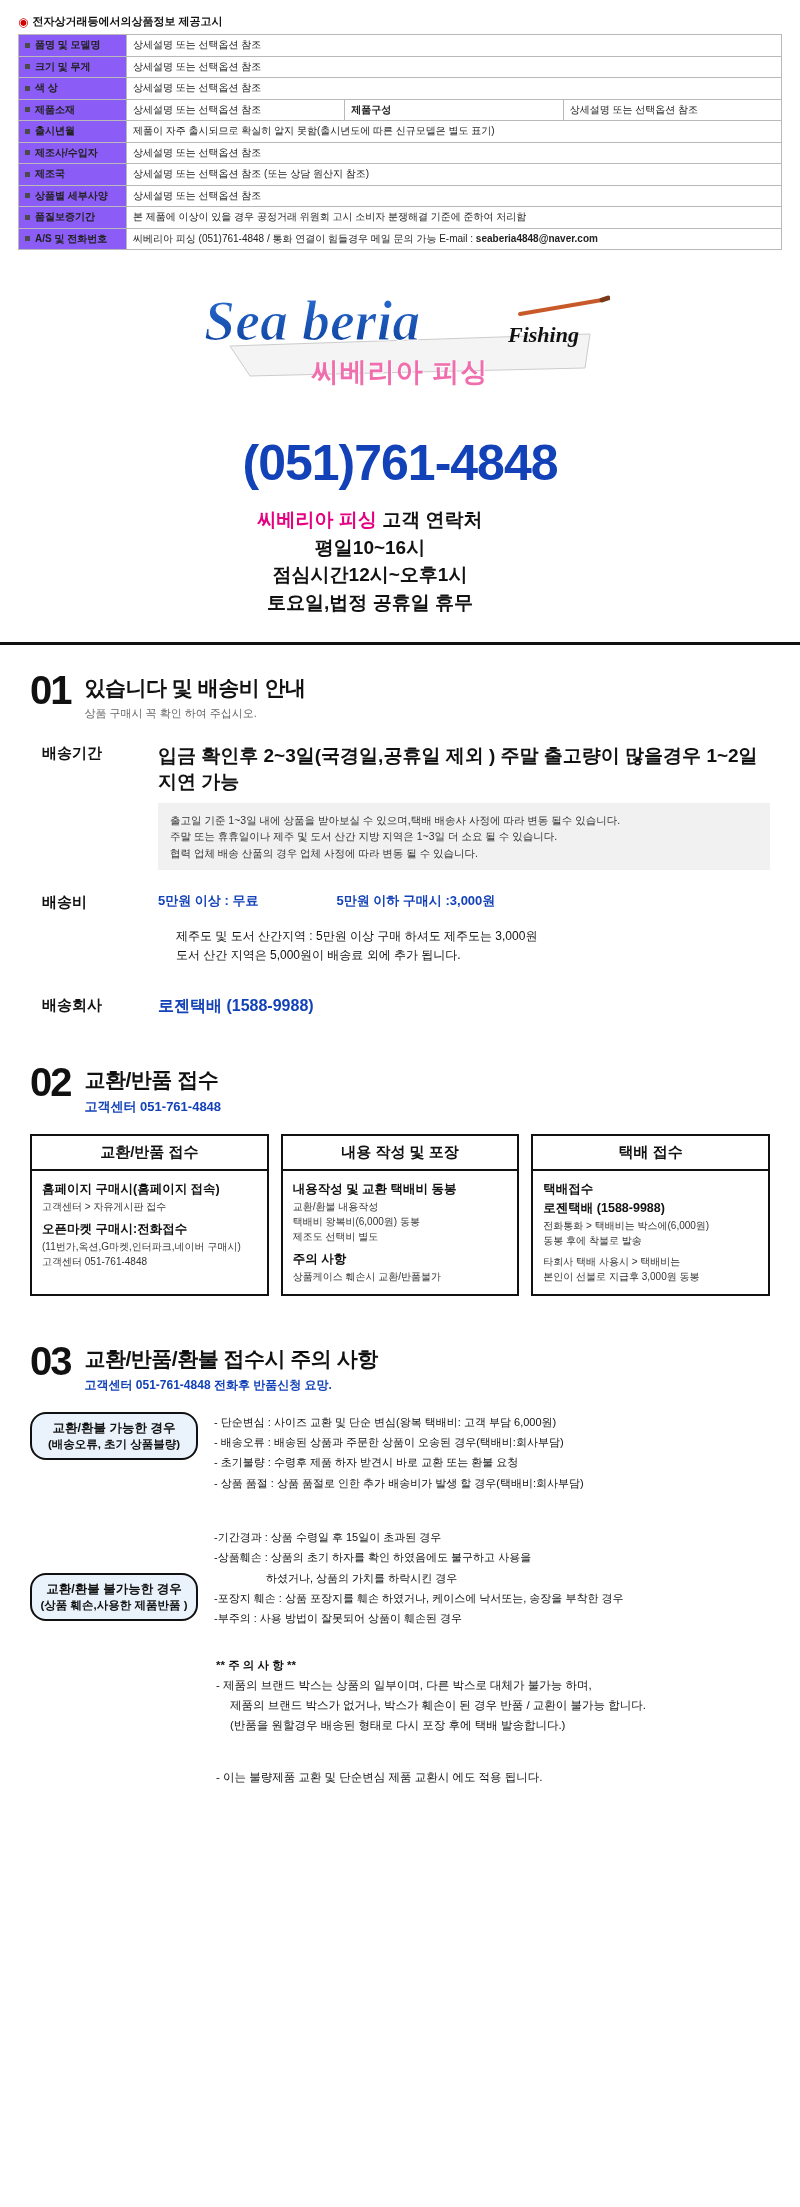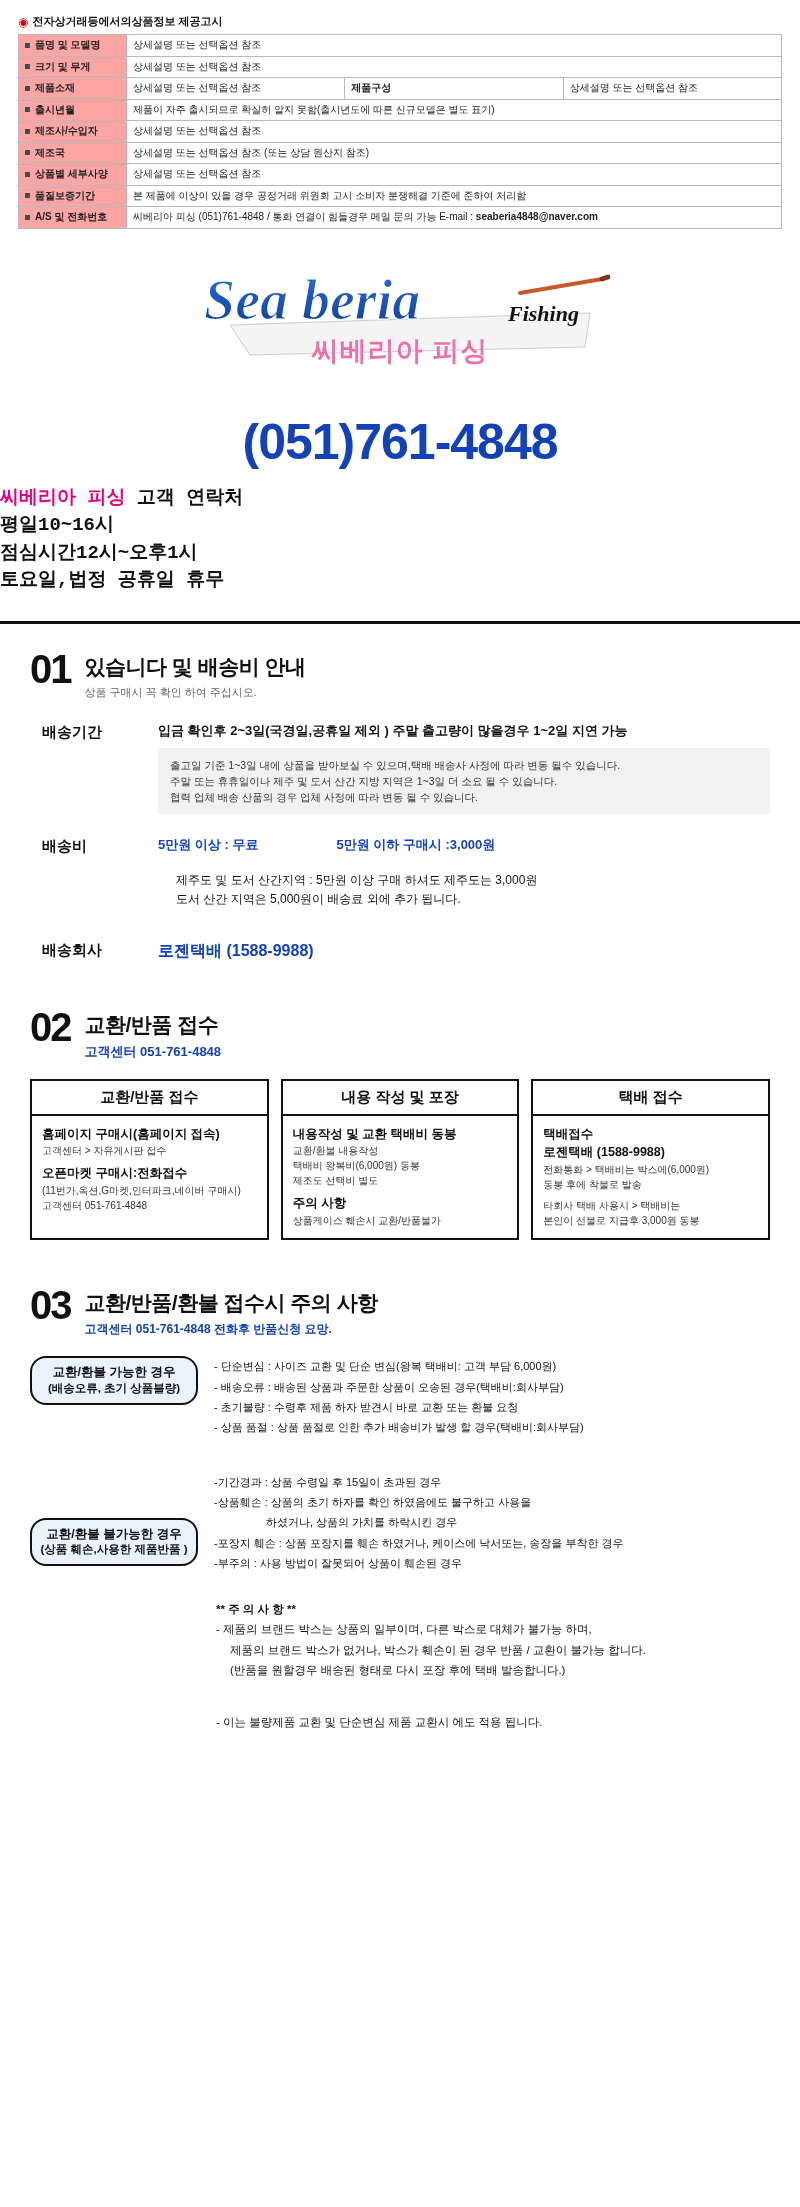--- a/index.html
+++ b/index.html
@@ -23,21 +23,21 @@
   }
   table.legal {
     width: 100%; border-collapse: collapse; font-size: 10px;
     table-layout: fixed;
   }
   table.legal td {
     border: 1px solid #b9b9b9; padding: 4px 6px; vertical-align: middle;
     color: #222; line-height: 1.25;
   }
   table.legal td.lbl {
-    width: 108px; background: #fca5a5; font-weight: bold; font-size: 10px;
+    width: 108px; background: #8b5cf6; font-weight: bold; font-size: 10px;
   }
   table.legal td.lbl .sq {
     display: inline-block; width: 5px; height: 5px; background: #4a4a4a;
     margin-right: 5px; vertical-align: middle;
   }
   table.legal td.val { font-size: 10px; }
   table.legal td.lbl2 { width: 108px; font-weight: bold; }
   .mailbold { font-weight: bold; }
 
   
@@ -47,21 +47,21 @@
     font-size: 27px; font-weight: bold; color: #f06eae;
     letter-spacing: 1px; margin-top: -26px; position: relative; z-index: 3;
     text-shadow: 1px 1px 0 #ffffff;
   }
 
   .phone-big {
     text-align: center; font-size: 50px; font-weight: bold; color: #1342b8;
     letter-spacing: -1px; margin-top: 44px; font-family: "Liberation Sans", sans-serif;
   }
 
-  .contact-block { text-align: left; padding: 14px 60px 0 0; line-height: 1.45; font-family: Liberation Mono, monospace; }
+  .contact-block { text-align: center; padding: 14px 60px 0 0; line-height: 1.45; }
   .contact-block .l1 { font-size: 19px; font-weight: bold; }
   .contact-block .l1 .pink { color: #e5007f; }
   .contact-block .l1 .dark { color: #111; }
   .contact-block .l2, .contact-block .l3, .contact-block .l4 {
     font-size: 19px; font-weight: bold; color: #111;
   }
 
   .divider { height: 3px; background: #111; margin: 26px 0 0 0; }
 
   
@@ -73,21 +73,21 @@
   .sec-sub { font-size: 11px; color: #666; margin-top: 4px; }
   .sec-sub.blue { color: #1342b8; font-size: 13px; font-weight: bold; }
   .sec-sub.blue2 { color: #1342b8; font-size: 12px; font-weight: bold; }
 
   .row { display: flex; margin-top: 22px; }
   .row .rl {
     width: 128px; flex: none; font-size: 15px; font-weight: bold; color: #111;
     padding-left: 12px; padding-top: 1px;
   }
   .row .rr { flex: 1; font-size: 13px; color: #111; }
-  .rr .strong { font-weight: bold; font-size: 13px; }
+  .rr .strong { font-weight: bold; font-size: 19px; }
   .note-box {
     background: #f1f1f1; padding: 9px 12px; margin-top: 8px;
     font-size: 10.5px; color: #333; line-height: 1.55;
   }
   .note-box.white { background: #ffffff; padding-left: 18px; font-size: 12px; color:#111; }
   .fee-line { display: flex; gap: 78px; font-size: 13px; font-weight: bold; color: #1342b8; }
   .ship-co { font-size: 16px; font-weight: bold; color: #1342b8; padding-top: 1px; }
 
   
   .boxes { display: flex; gap: 12px; margin-top: 18px; }
@@ -132,20 +132,24 @@
       <span>전자상거래등에서의상품정보 제공고시</span>
     </div>
     <table class="legal">
       <tbody>
           <tr>
         <td class="lbl"><span class="sq"></span><span>품명 및 모델명</span></td>
         <td class="val" colspan="3">상세설명 또는 선택옵션 참조</td>
       </tr>
       <tr>
         <td class="lbl"><span class="sq"></span><span>크기 및 무게</span></td>
+        <td class="val" colspan="3">상세설명 또는 선택옵션 참조</td>
+      </tr>
+      <tr>
+        <td class="lbl"><span class="sq"></span><span>색 상</span></td>
         <td class="val" colspan="3">상세설명 또는 선택옵션 참조</td>
       </tr>
       <tr>
         <td class="lbl"><span class="sq"></span><span>제품소재</span></td>
         <td class="val">상세설명 또는 선택옵션 참조</td>
         <td class="lbl2"><span class="sq"></span><span>제품구성</span></td>
         <td class="val">상세설명 또는 선택옵션 참조</td>
       </tr>
       <tr>
         <td class="lbl"><span class="sq"></span><span>출시년월</span></td>

